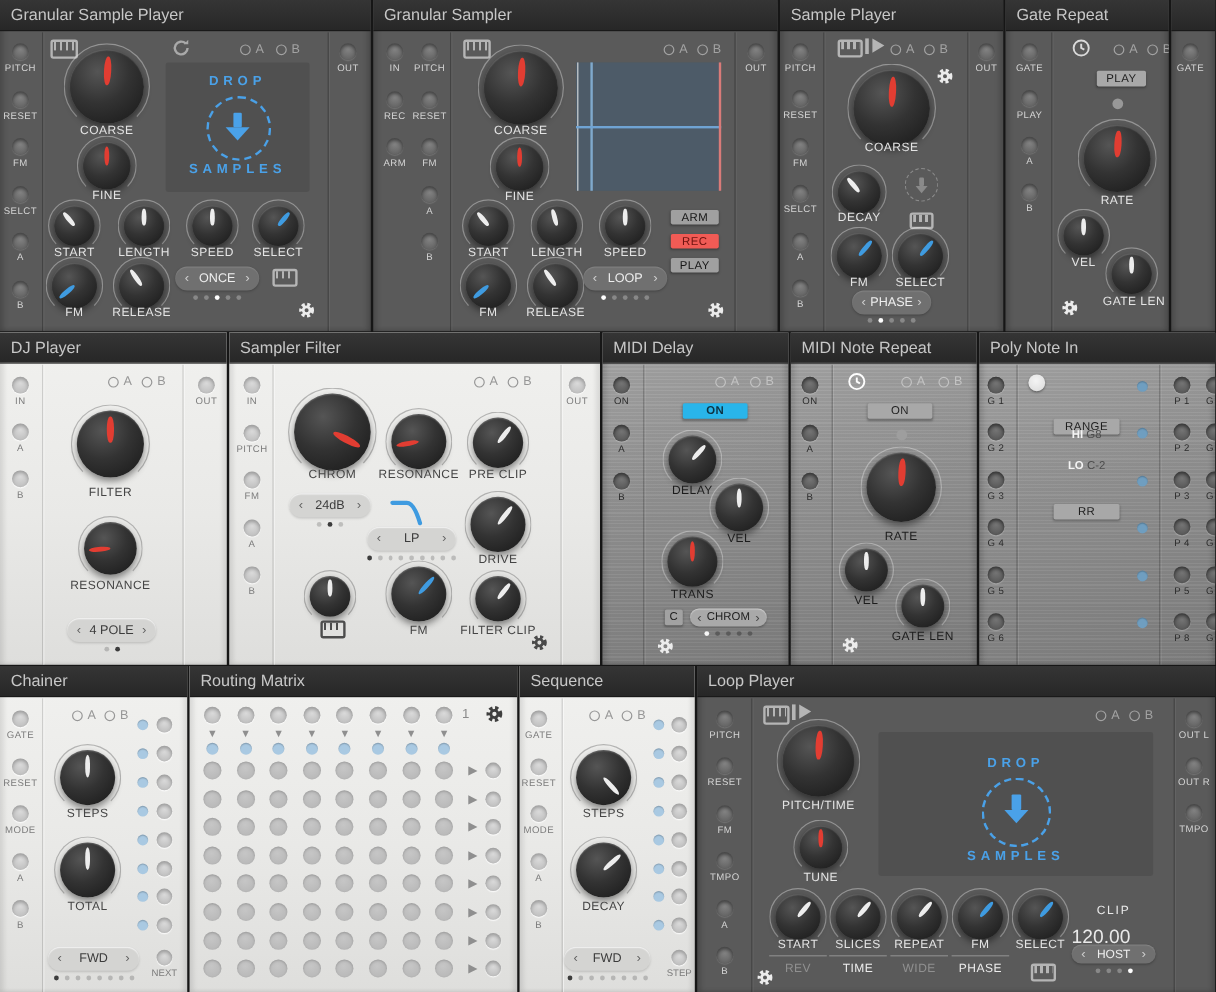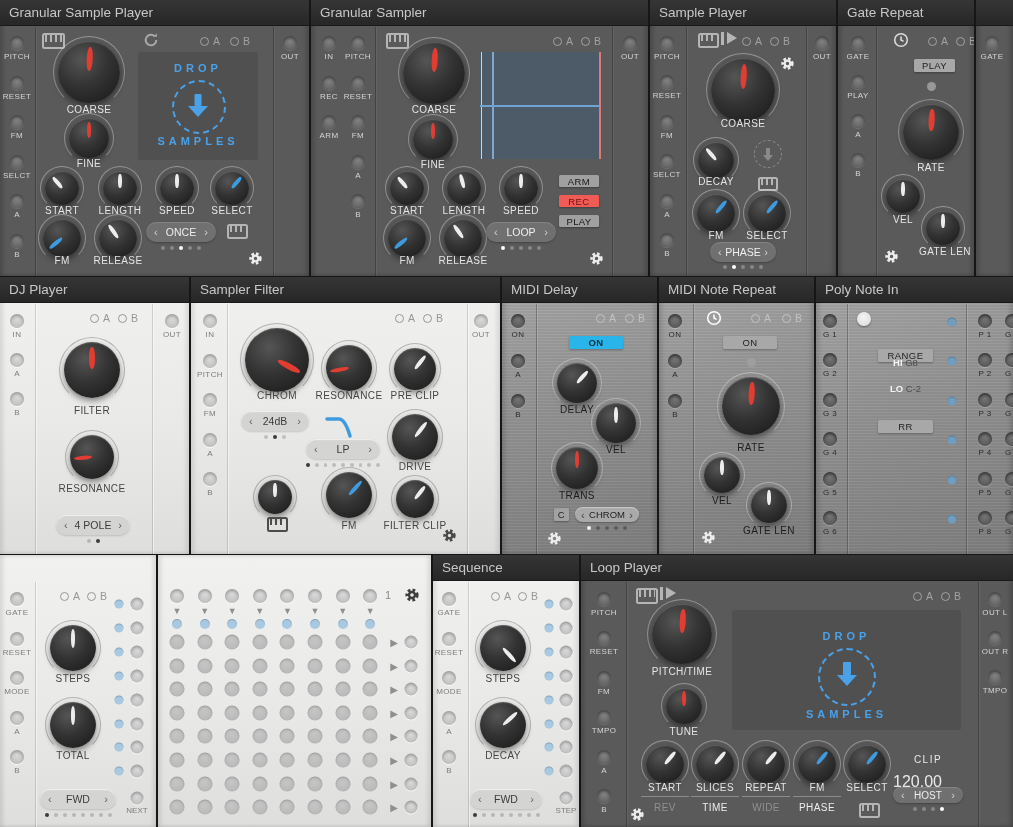--- a/index.html
+++ b/index.html
@@ -945,20 +945,21 @@
         <span class="jlab">G 5</span>
       </div>
       <div class="io" style="left: 196px; top: 234px;">
         <i class="jack"></i>
         <span class="jlab">G 6</span>
       </div>
       <div></div>
   </div>
 
   <div class="m light" style="left:0;top:555px;width:156px;height:272px">
+    <div class="tb">Chainer</div>
     <div class="sep" style="left:35px"></div>
     <div class="io" style="left: 17px; top: 37px;">
         <i class="jack"></i>
         <span class="jlab">GATE</span>
       </div>
       <div class="io" style="left: 17px; top: 76.5px;">
         <i class="jack"></i>
         <span class="jlab">RESET</span>
       </div>
       <div class="io" style="left: 17px; top: 116px;">
@@ -1030,20 +1031,21 @@
       <i class="jack" style="position: absolute; width: 13px; height: 13px; transform: translate(-50%, -50%); z-index: 3; border-radius: 50%; left: 137px; top: 168.5px;"></i>
       <i class="jack" style="position: absolute; width: 13px; height: 13px; transform: translate(-50%, -50%); z-index: 3; border-radius: 50%; left: 137px; top: 192.4px;"></i>
       <i class="jack" style="position: absolute; width: 13px; height: 13px; transform: translate(-50%, -50%); z-index: 3; border-radius: 50%; left: 137px; top: 216.3px;"></i>
       <div></div>
     <i class="jack" style="position: absolute; width: 13px; height: 13px; transform: translate(-50%, -50%); z-index: 3; border-radius: 50%; left: 137px; top: 243px;"></i>
       <div></div>
     <div class="txt" style="left:122px;top:251px;width:30px;text-align:center;font-size:8px;color:#7c7c7c">NEXT</div>
   </div>
 
   <div class="m light" style="left:158px;top:555px;width:273px;height:272px">
+    <div class="tb">Routing Matrix</div>
     <i class="jack" style="position: absolute; width: 14px; height: 14px; transform: translate(-50%, -50%); z-index: 3; border-radius: 50%; left: 19px; top: 41px;"></i>
       <i class="jack" style="position: absolute; width: 14px; height: 14px; transform: translate(-50%, -50%); z-index: 3; border-radius: 50%; left: 46.6px; top: 41px;"></i>
       <i class="jack" style="position: absolute; width: 14px; height: 14px; transform: translate(-50%, -50%); z-index: 3; border-radius: 50%; left: 74.2px; top: 41px;"></i>
       <i class="jack" style="position: absolute; width: 14px; height: 14px; transform: translate(-50%, -50%); z-index: 3; border-radius: 50%; left: 101.8px; top: 41px;"></i>
       <i class="jack" style="position: absolute; width: 14px; height: 14px; transform: translate(-50%, -50%); z-index: 3; border-radius: 50%; left: 129.4px; top: 41px;"></i>
       <i class="jack" style="position: absolute; width: 14px; height: 14px; transform: translate(-50%, -50%); z-index: 3; border-radius: 50%; left: 157px; top: 41px;"></i>
       <i class="jack" style="position: absolute; width: 14px; height: 14px; transform: translate(-50%, -50%); z-index: 3; border-radius: 50%; left: 184.6px; top: 41px;"></i>
       <i class="jack" style="position: absolute; width: 14px; height: 14px; transform: translate(-50%, -50%); z-index: 3; border-radius: 50%; left: 212.2px; top: 41px;"></i>
       <div></div>
     <span style="position: absolute; font-size: 9px; color: rgb(143, 143, 143); transform: translate(-50%, -50%); z-index: 3; left: 19px; top: 56px;">▼</span>

